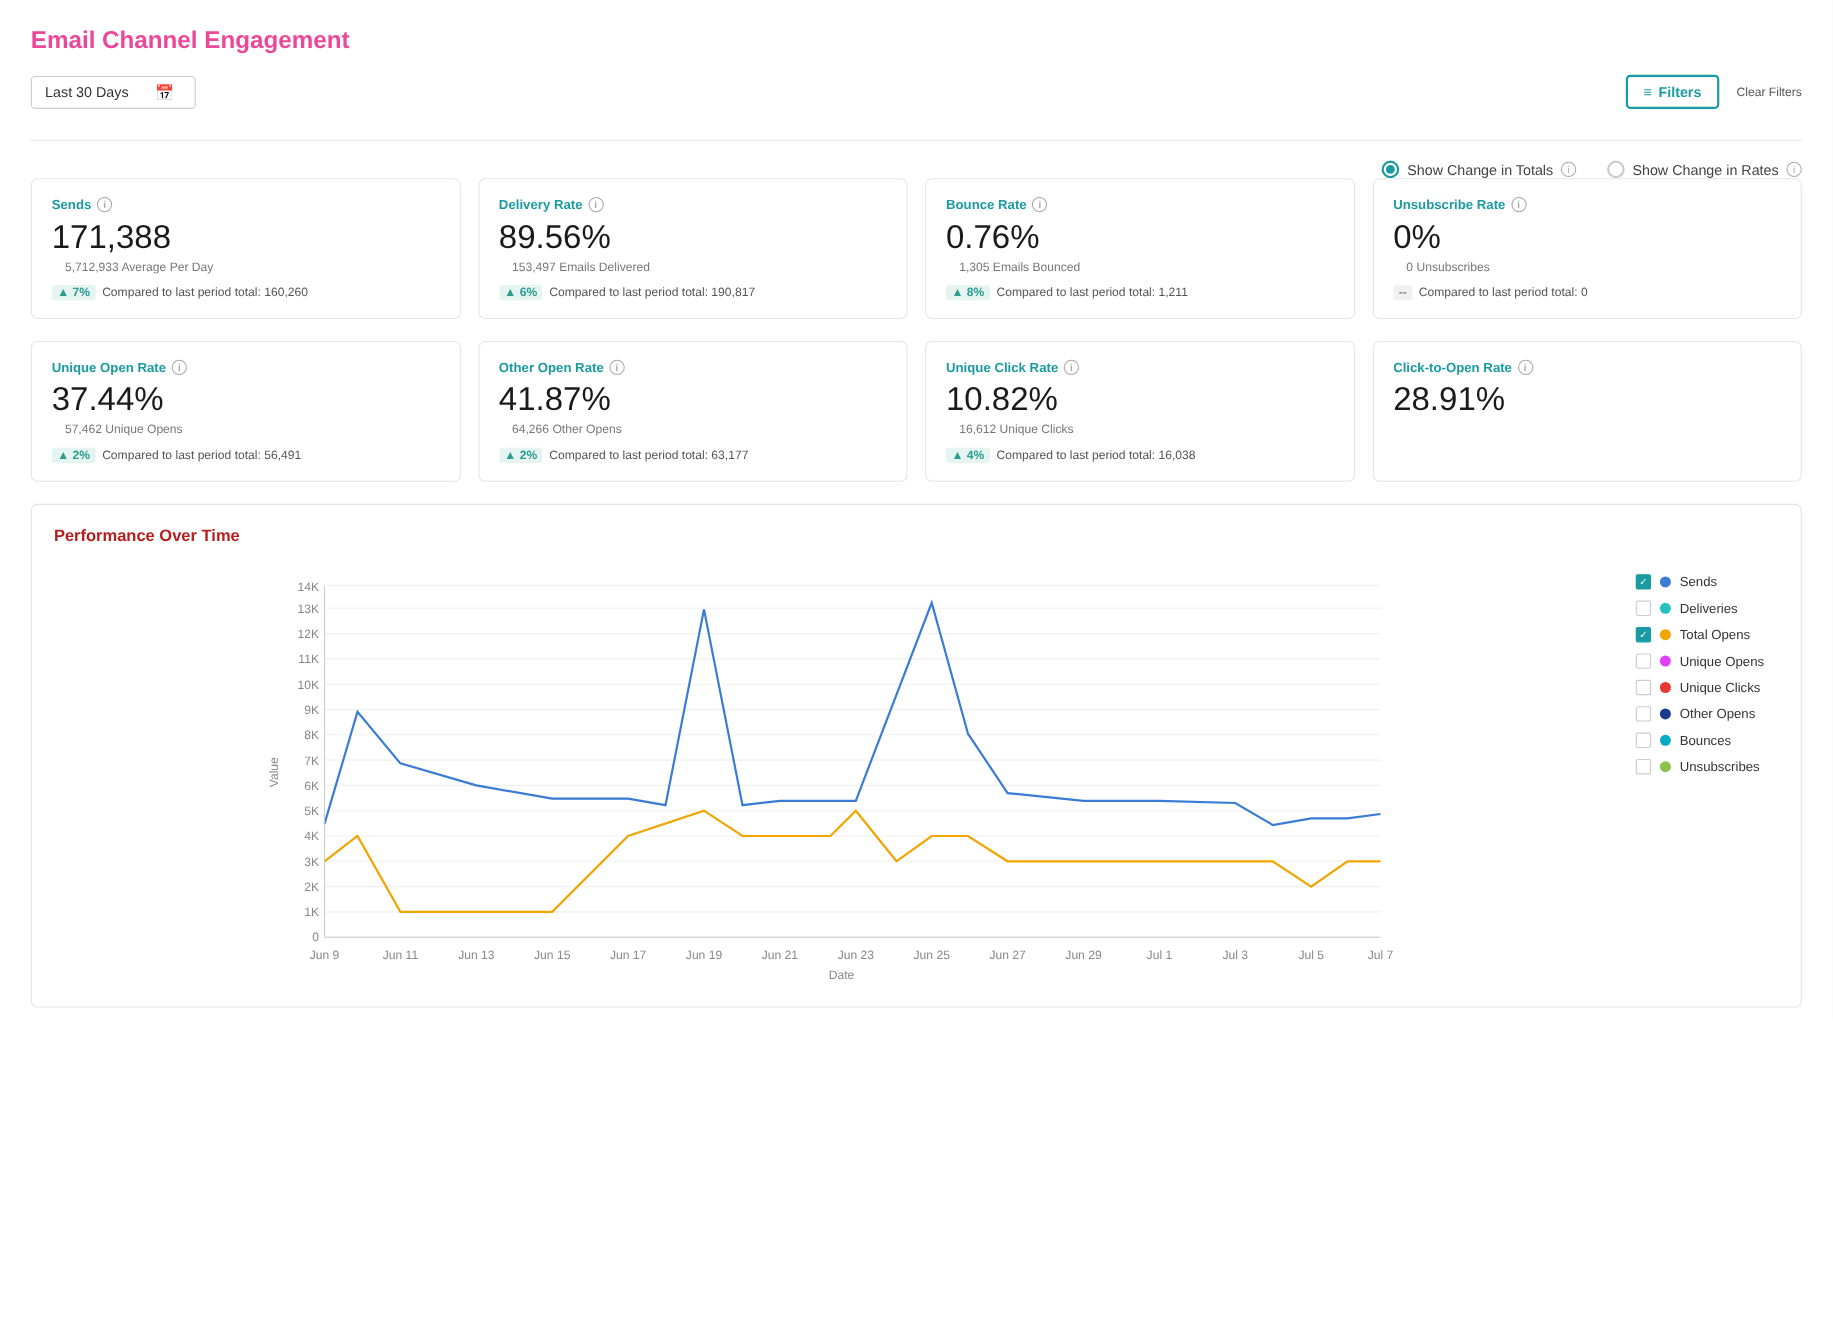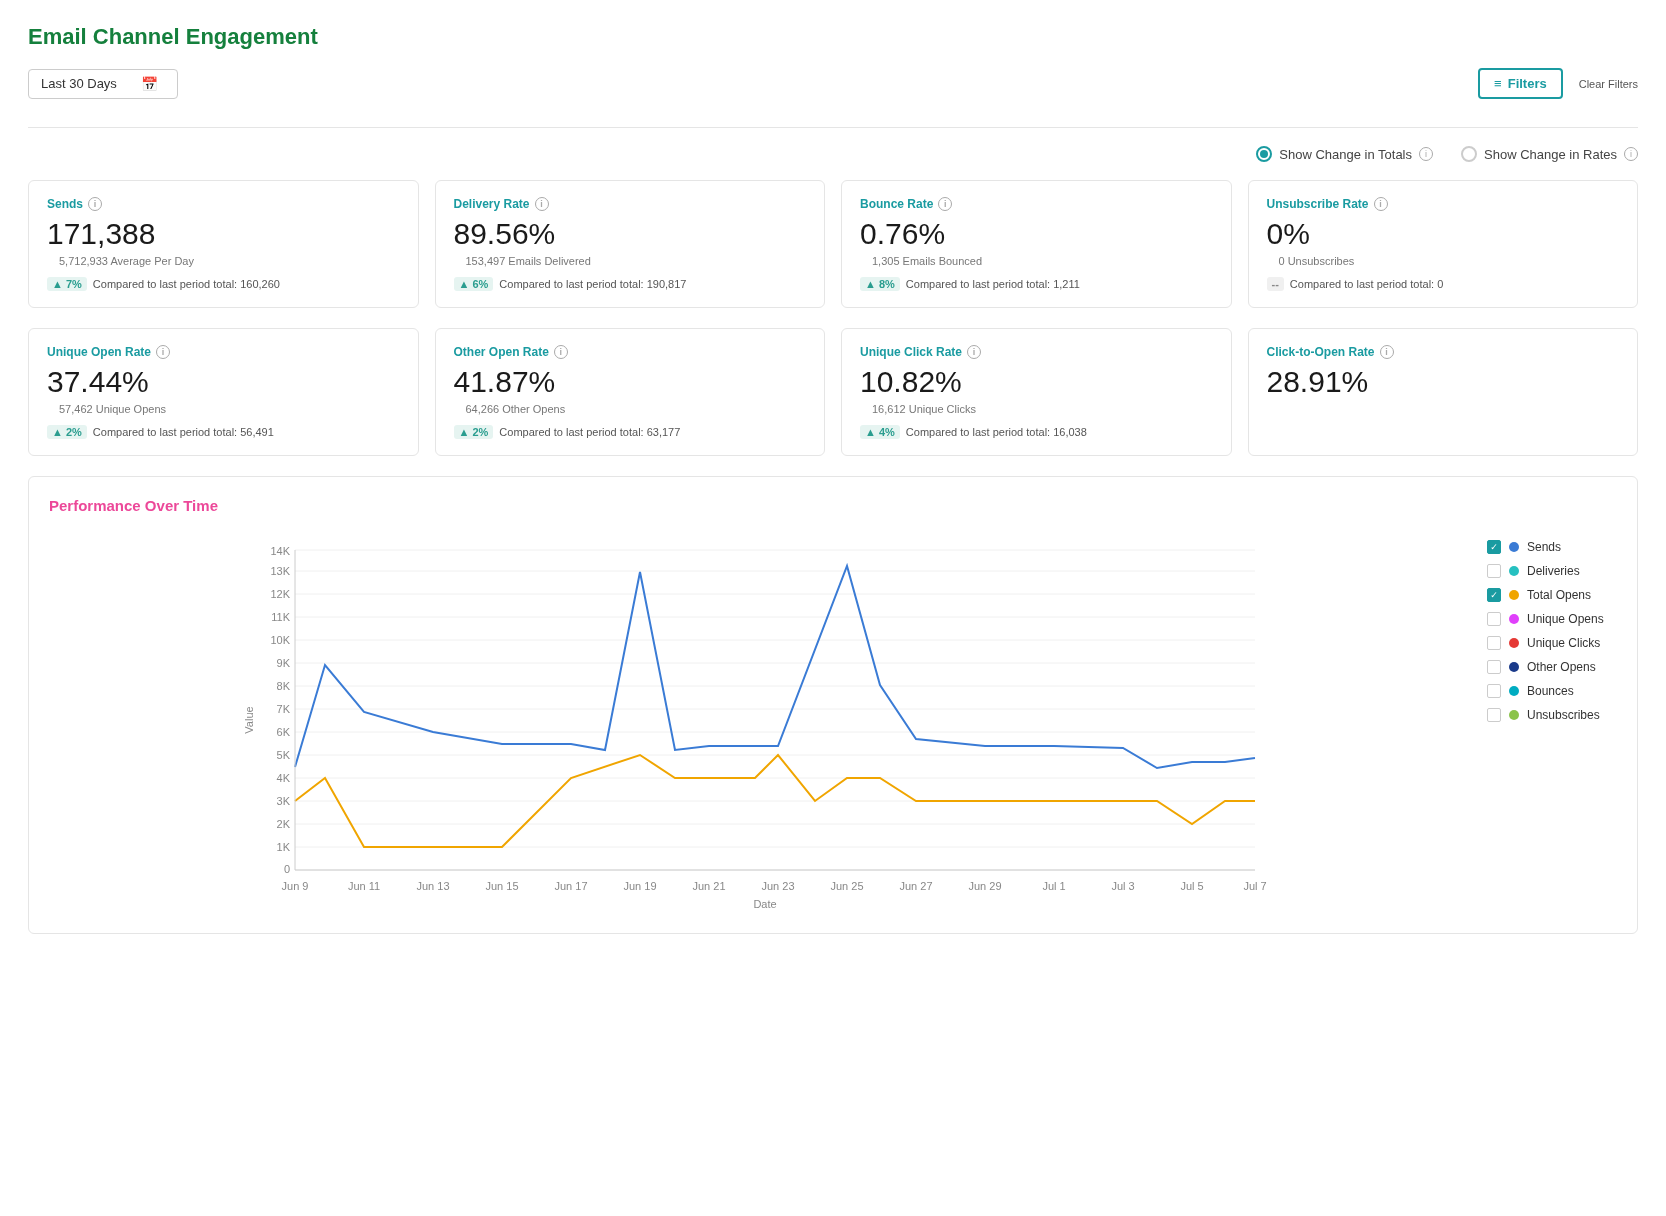--- a/index.html
+++ b/index.html
@@ -1,41 +1,41 @@
 <!DOCTYPE html>
 <html><head>
   <meta charset="utf-8">
   <style>
     * { box-sizing: border-box; margin: 0; padding: 0; }
     body { font-family: -apple-system, BlinkMacSystemFont, 'Segoe UI', sans-serif; background: #f5f5f5; color: #333; font-size: 13px; }
     .page { background: #fff; min-height: 1216px; padding: 24px 28px; }
-    .page-title { font-size: 22px; font-weight: 700; color: #15803d; margin-bottom: 18px; }
+    .page-title { font-size: 22px; font-weight: 700; color: #ec4899; margin-bottom: 18px; }
     .toolbar { display: flex; align-items: center; justify-content: space-between; margin-bottom: 28px; }
     .date-selector { display: flex; align-items: center; border: 1px solid #ccc; border-radius: 4px; padding: 6px 12px; background: #fff; cursor: pointer; gap: 24px; font-size: 13px; color: #333; min-width: 150px; }
     .date-icon { color: #888; font-size: 14px; }
     .toolbar-right { display: flex; align-items: center; gap: 16px; }
     .filters-btn { display: flex; align-items: center; gap: 6px; border: 2px solid #1a9ba1; color: #1a9ba1; background: #fff; border-radius: 4px; padding: 6px 14px; font-size: 13px; font-weight: 600; cursor: pointer; }
     .clear-filters { color: #555; background: none; border: none; cursor: pointer; font-size: 11px; }
     .divider { border: none; border-top: 1px solid #e5e5e5; margin-bottom: 18px; }
-    .toggle-row { display: flex; justify-content: flex-end; align-items: center; gap: 28px; margin-bottom: 18px; }
+    .toggle-row { display: flex; justify-content: flex-end; align-items: center; gap: 28px; }
     .toggle-option { display: flex; align-items: center; gap: 7px; font-size: 13px; color: #444; cursor: pointer; }
     .radio-dot { width: 16px; height: 16px; border-radius: 50%; border: 2px solid #ccc; display: flex; align-items: center; justify-content: center; }
     .radio-dot.active { border-color: #1a9ba1; }
     .radio-dot.active::after { content: ''; width: 8px; height: 8px; border-radius: 50%; background: #1a9ba1; }
     .info-icon { display: inline-flex; align-items: center; justify-content: center; width: 14px; height: 14px; border-radius: 50%; border: 1px solid #aaa; color: #aaa; font-size: 9px; cursor: pointer; }
     .metrics-grid { display: grid; grid-template-columns: repeat(4, 1fr); gap: 16px; margin-bottom: 20px; }
     .metric-card { background: #fff; border: 1px solid #e5e5e5; border-radius: 6px; padding: 16px 18px; }
     .metric-label { font-size: 12px; font-weight: 600; color: #1a9ba1; margin-bottom: 6px; display: flex; align-items: center; gap: 5px; }
     .metric-value { font-size: 30px; font-weight: 400; color: #1a1a1a; margin-bottom: 4px; }
     .metric-sub { font-size: 11px; color: #777; margin-bottom: 10px; margin-left: 12px; }
     .metric-change { display: flex; align-items: center; gap: 6px; font-size: 11px; color: #555; }
     .badge-up { background: #e6f4f1; color: #2a9d8f; border-radius: 3px; padding: 1px 5px; font-size: 11px; font-weight: 600; display: flex; align-items: center; gap: 2px; }
     .badge-neutral { background: #f0f0f0; color: #888; border-radius: 3px; padding: 1px 5px; font-size: 11px; font-weight: 600; }
     .chart-section { background: #fff; border: 1px solid #e5e5e5; border-radius: 6px; padding: 20px; }
-    .chart-title { font-size: 15px; font-weight: 700; color: #ec4899; margin-bottom: 16px; }
+    .chart-title { font-size: 15px; font-weight: 700; color: #b91c1c; margin-bottom: 16px; }
     .chart-area { display: flex; gap: 16px; }
     .chart-wrapper { flex: 1; position: relative; }
     .chart-legend { display: flex; flex-direction: column; gap: 10px; padding-top: 10px; min-width: 130px; }
     .legend-item { display: flex; align-items: center; gap: 8px; font-size: 12px; color: #333; }
     .legend-checkbox { width: 14px; height: 14px; border: 1px solid #ccc; border-radius: 2px; display: flex; align-items: center; justify-content: center; background: #fff; }
     .legend-checkbox.checked { background: #1a9ba1; border-color: #1a9ba1; }
     .legend-checkbox.checked::after { content: '✓'; color: #fff; font-size: 9px; }
     .legend-dot { width: 10px; height: 10px; border-radius: 50%; }
     svg.chart { width: 100%; height: 380px; }
     .axis-label { font-size: 11px; fill: #888; }

